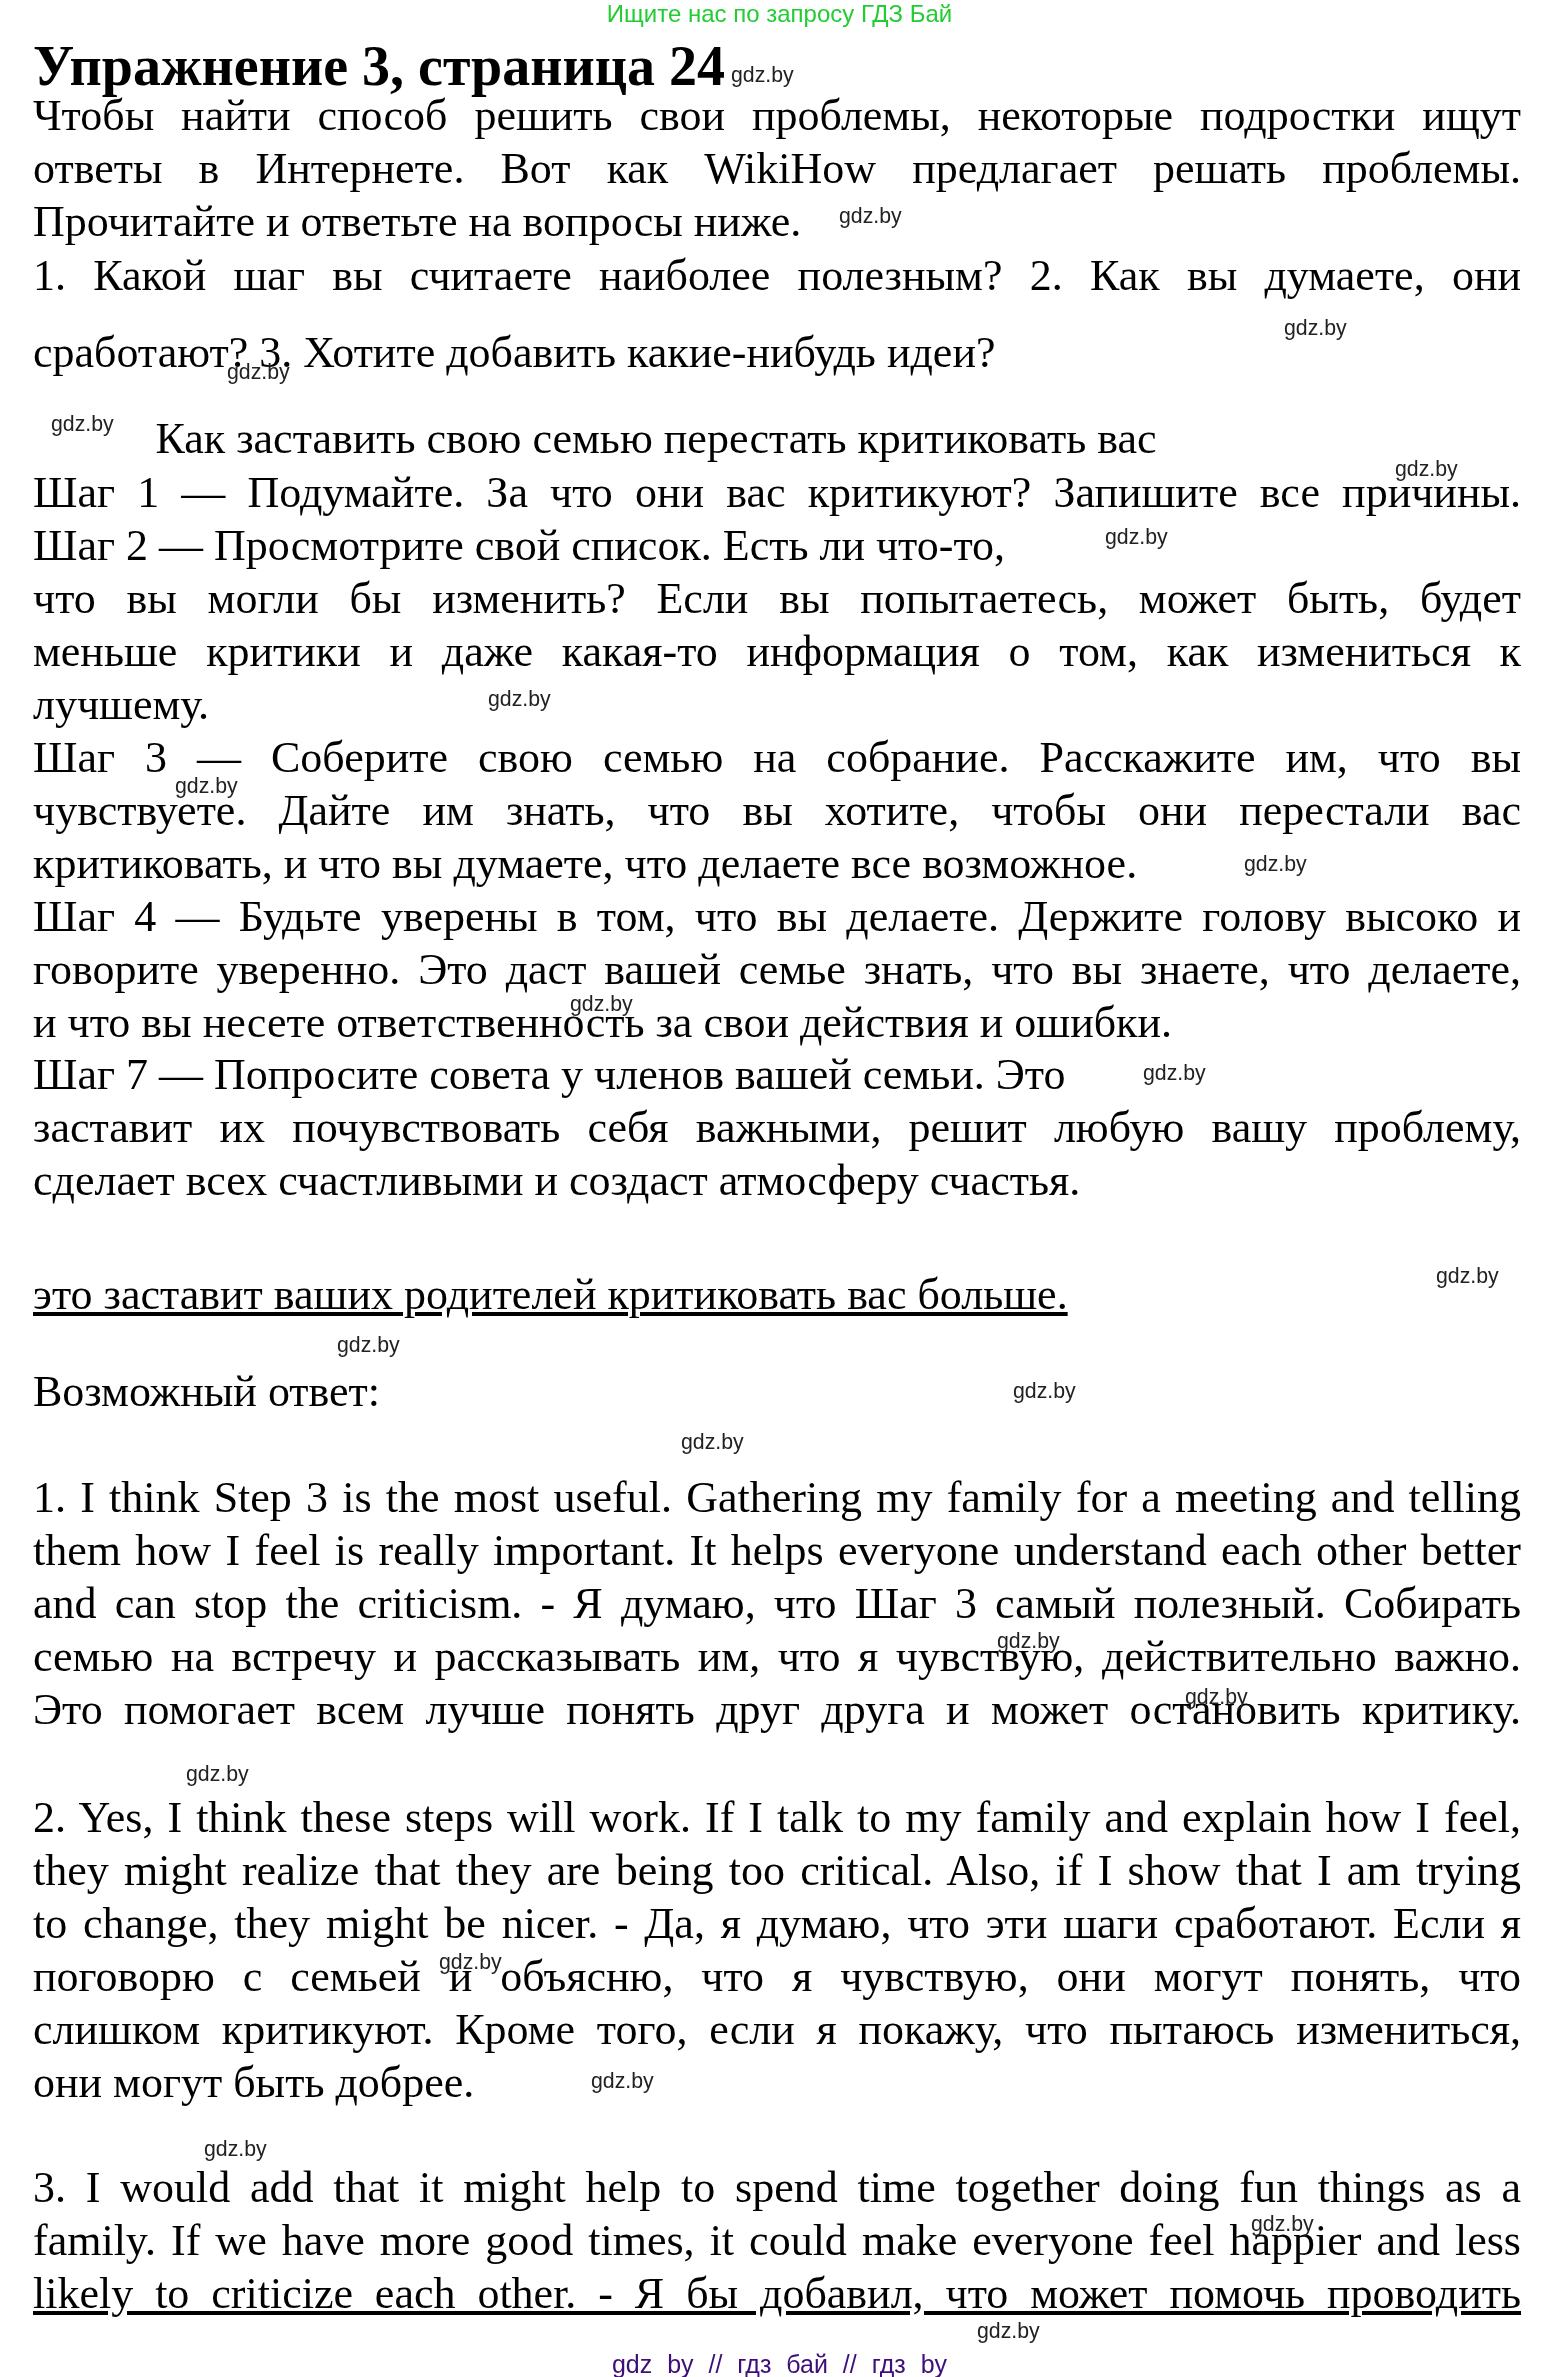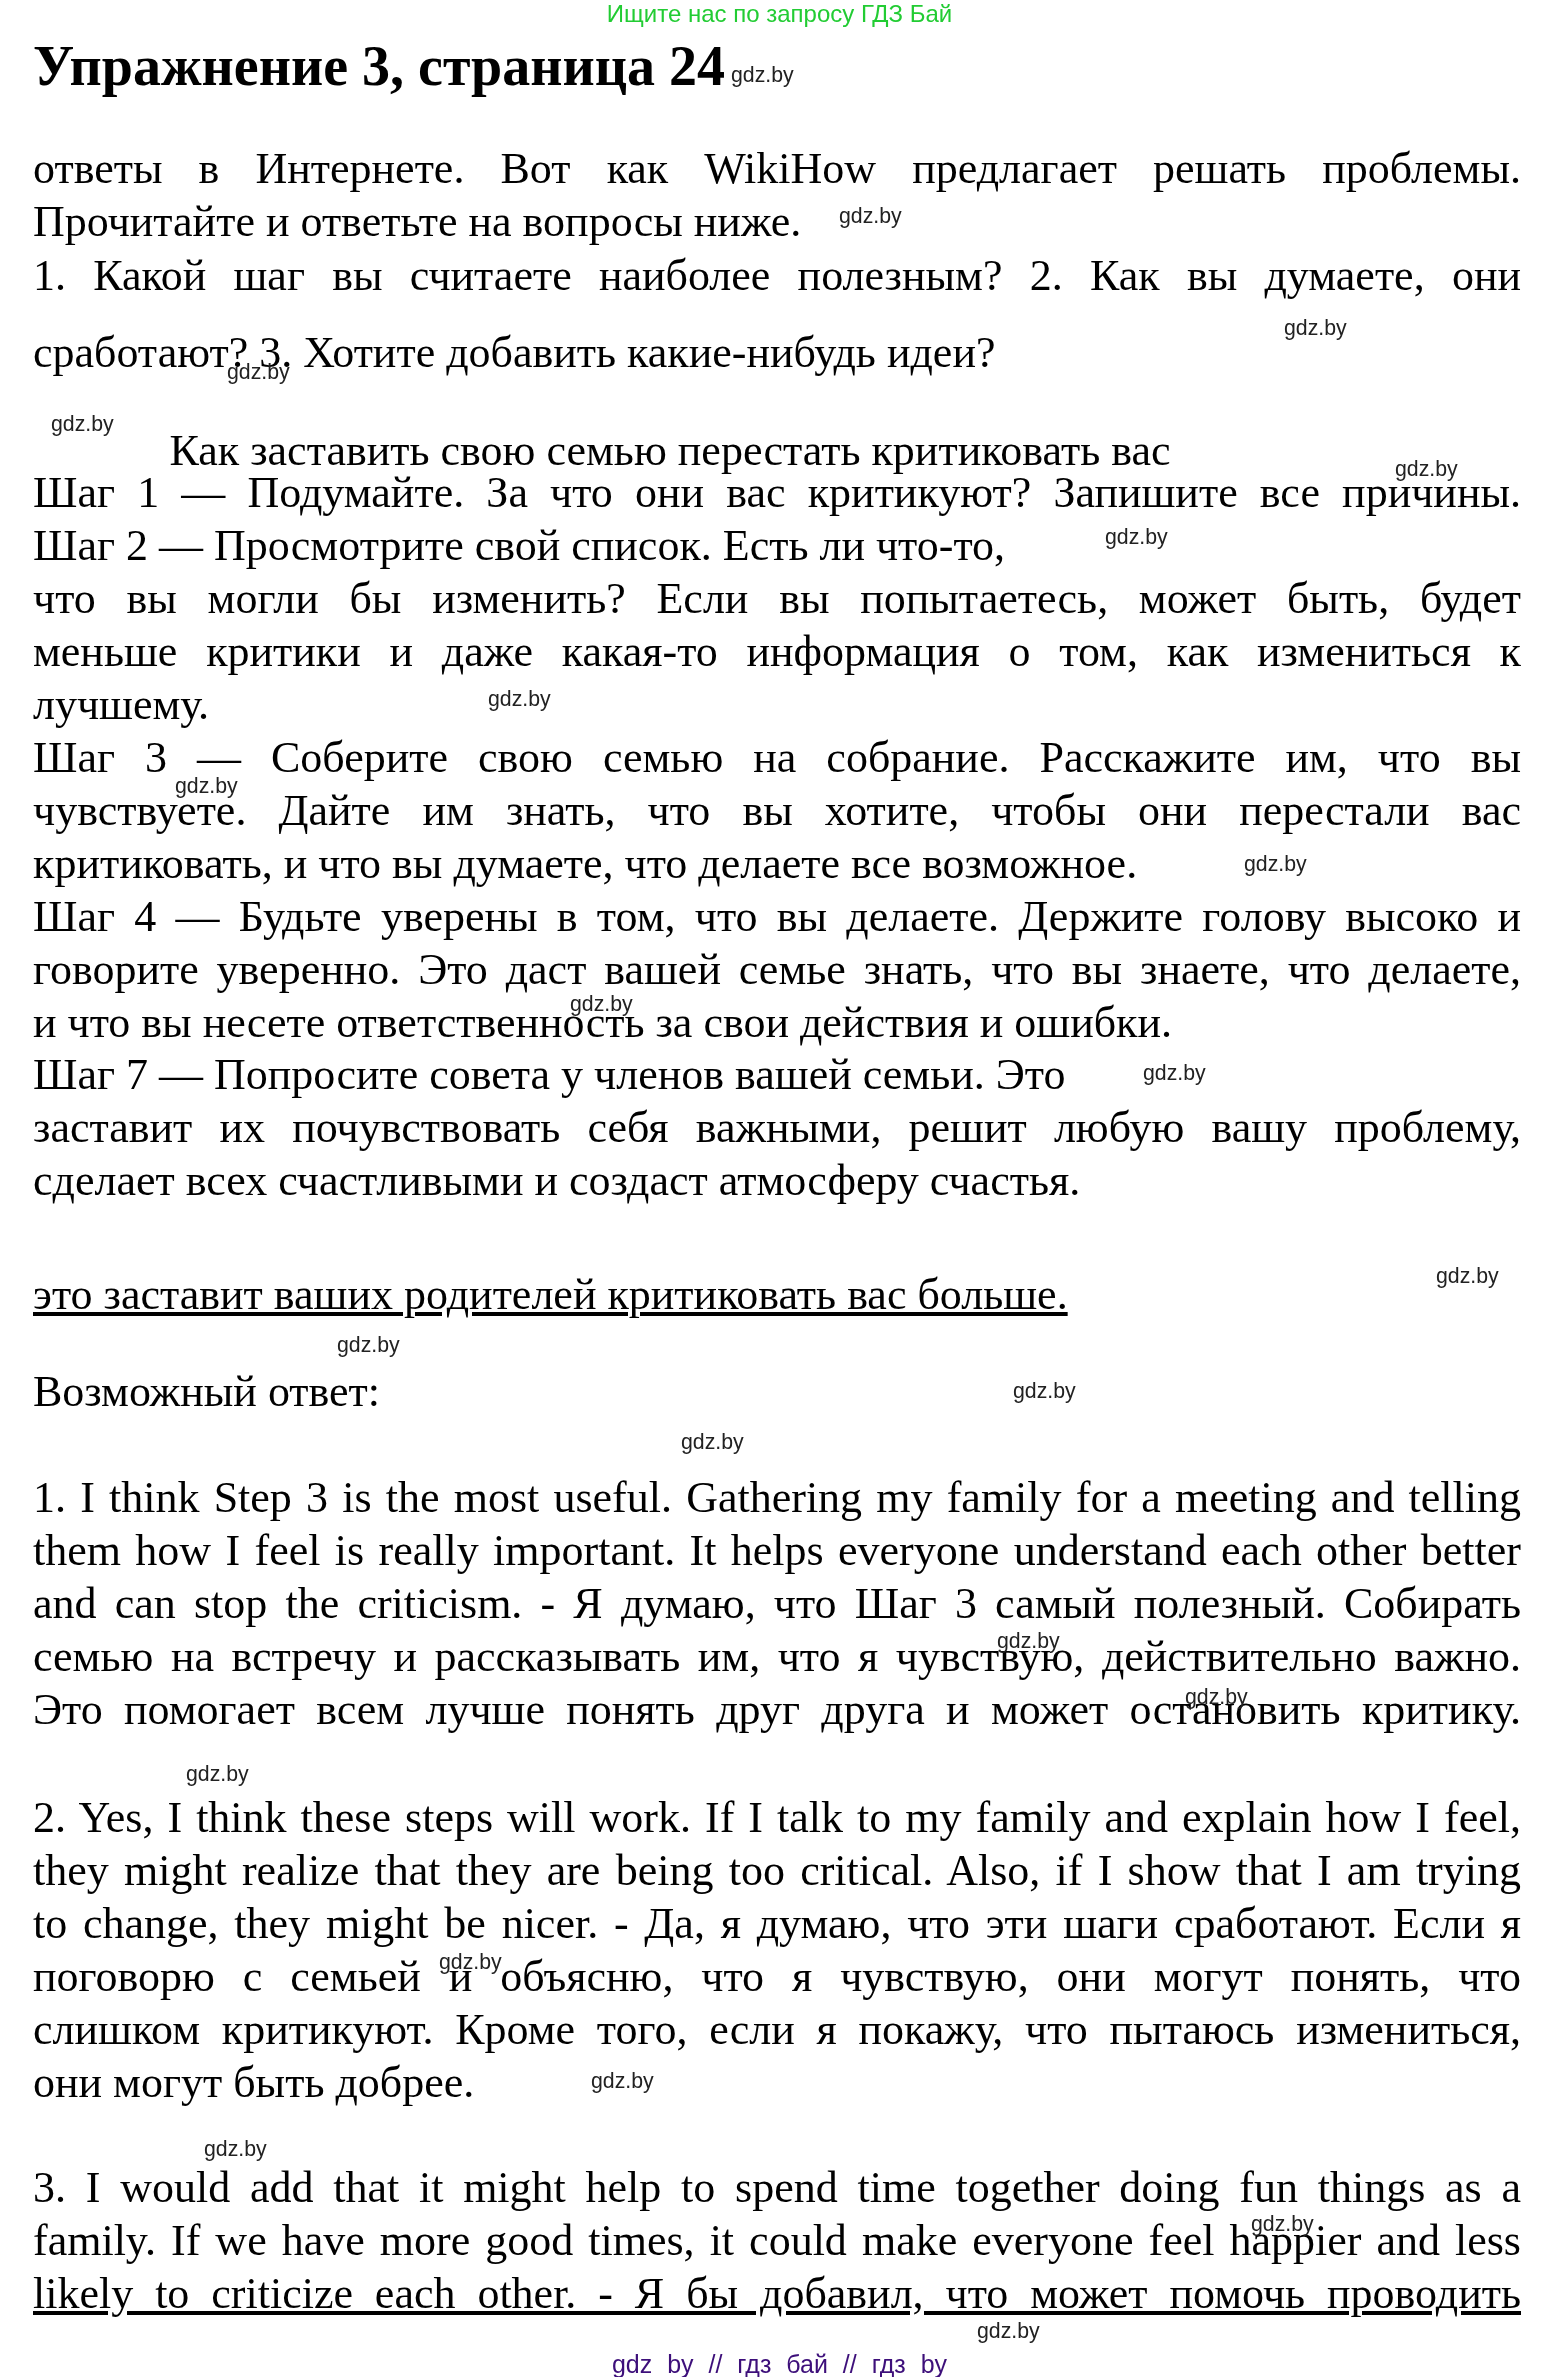--- a/index.html
+++ b/index.html
@@ -31,27 +31,28 @@
 </style>
 </head>
 <body>
 
 <div class="page">
 
   <div class="top-banner">Ищите нас по запросу ГДЗ Бай</div>
 
   <div class="ln title" style="top:40px;">Упражнение 3, страница 24</div>
 
+  <div class="ln j" style="top:89px;">Чтобы найти способ решить свои проблемы, некоторые подростки ищут</div>
   <div class="ln j" style="top:142px;">ответы в Интернете. Вот как WikiHow предлагает решать проблемы.</div>
   <div class="ln" style="top:195px;">Прочитайте и ответьте на вопросы ниже.</div>
 
   <div class="ln j" style="top:249px;">1. Какой шаг вы считаете наиболее полезным? 2. Как вы думаете, они</div>
   <div class="ln" style="top:302px;margin-top:24px;">сработают? 3. Хотите добавить какие-нибудь идеи?</div>
 
-  <div class="ln center" style="top:424px;padding-left:14px;">Как заставить свою семью перестать критиковать вас</div>
+  <div class="ln center" style="top:412px;">Как заставить свою семью перестать критиковать вас</div>
 
   <div class="ln j" style="top:466px;">Шаг 1 — Подумайте. За что они вас критикуют? Запишите все причины.</div>
 
   <div class="ln" style="top:519px;">Шаг 2 — Просмотрите свой список. Есть ли что-то,</div>
   <div class="ln j" style="top:572px;">что вы могли бы изменить? Если вы попытаетесь, может быть, будет</div>
   <div class="ln j" style="top:625px;">меньше критики и даже какая-то информация о том, как измениться к</div>
   <div class="ln" style="top:678px;">лучшему.</div>
 
   <div class="ln j" style="top:731px;">Шаг 3 — Соберите свою семью на собрание. Расскажите им, что вы</div>
   <div class="ln j" style="top:784px;">чувствуете. Дайте им знать, что вы хотите, чтобы они перестали вас</div>

